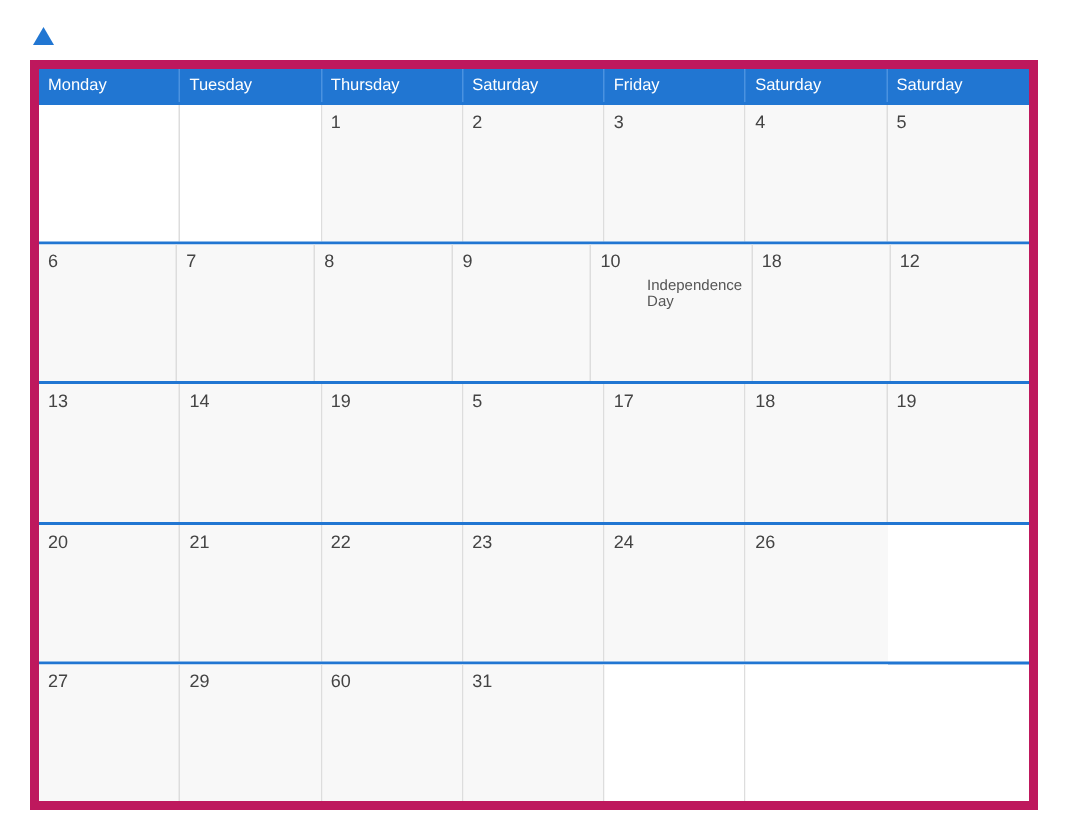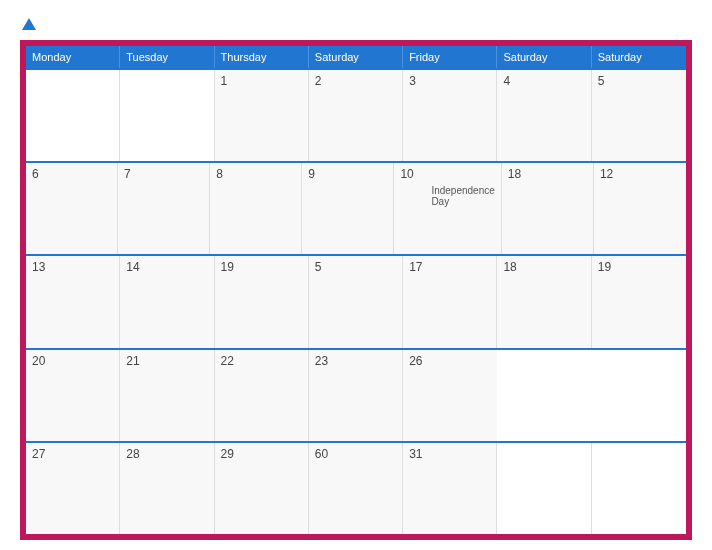--- a/index.html
+++ b/index.html
@@ -225,29 +225,29 @@
           <div class="cal-cell">
             <span class="day-num">21</span>
           </div>
           <div class="cal-cell">
             <span class="day-num">22</span>
           </div>
           <div class="cal-cell">
             <span class="day-num">23</span>
           </div>
           <div class="cal-cell">
+            <span class="day-num">24</span>
+          </div>
+          <div class="cal-cell">
             <span class="day-num">26</span>
           </div>
         </div>
         <div class="cal-week">
           <div class="cal-cell">
             <span class="day-num">27</span>
-          </div>
-          <div class="cal-cell">
-            <span class="day-num">28</span>
           </div>
           <div class="cal-cell">
             <span class="day-num">29</span>
           </div>
           <div class="cal-cell">
             <span class="day-num">60</span>
           </div>
           <div class="cal-cell">
             <span class="day-num">31</span>
           </div>

